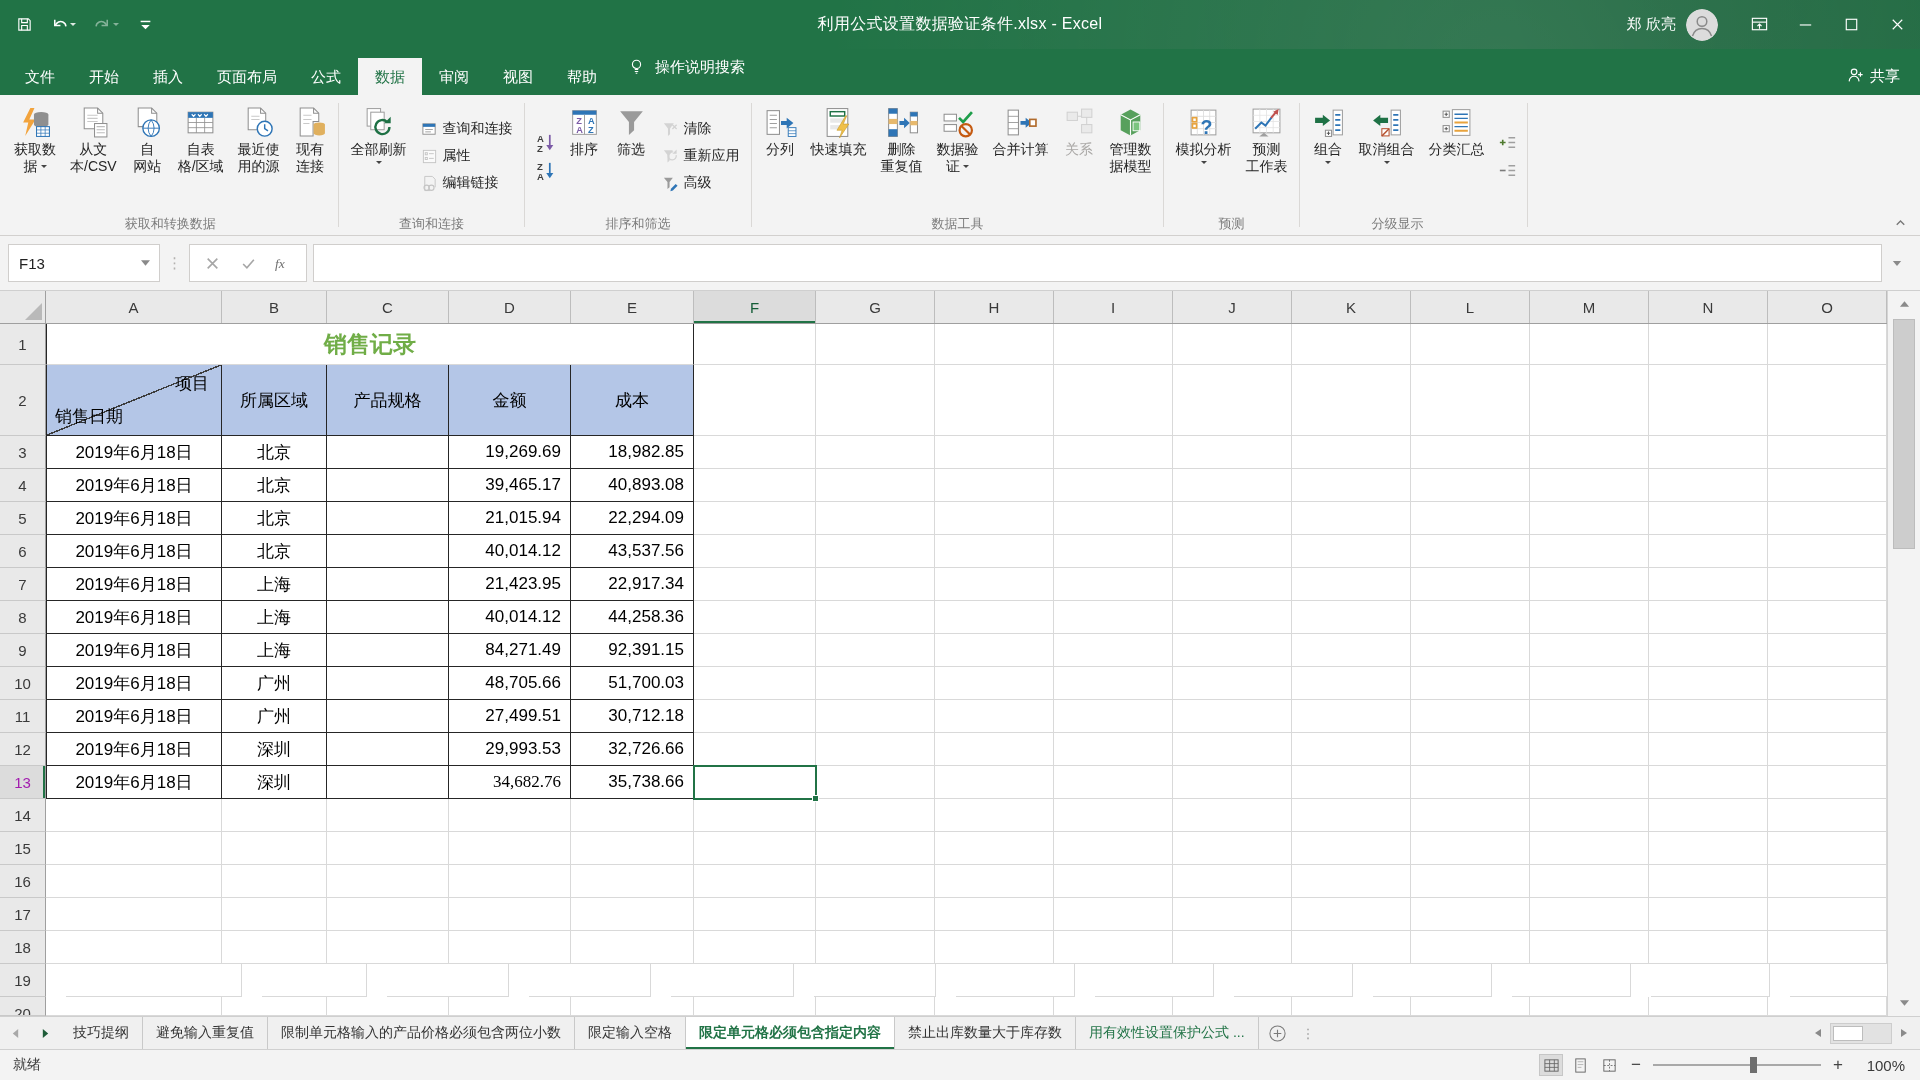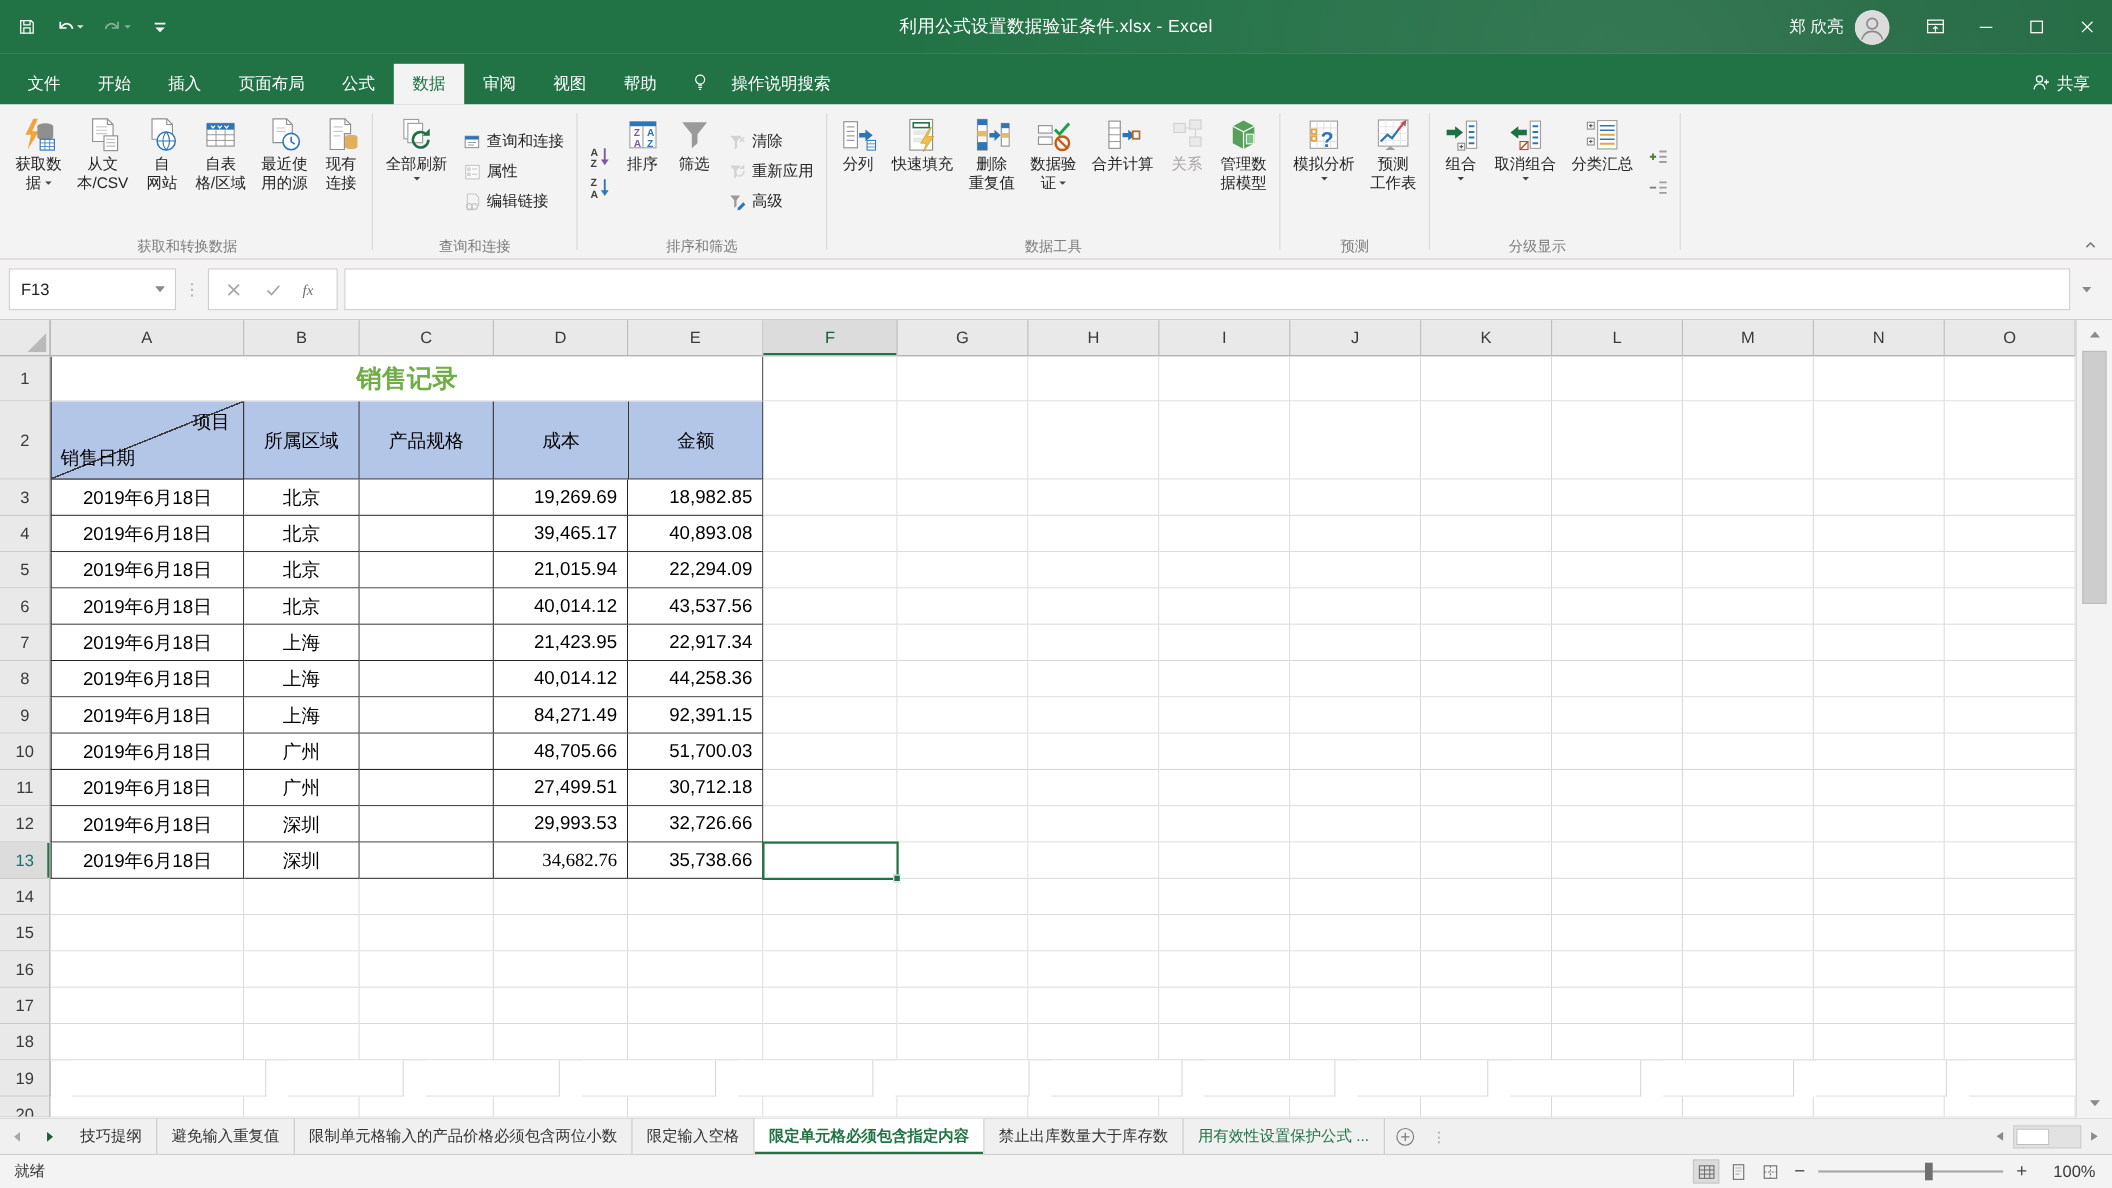--- a/index.html
+++ b/index.html
@@ -23,21 +23,21 @@
   .tb-avatar{width:32px;height:32px;border-radius:50%;overflow:hidden;margin-right:18px;}
   .tb-avatar svg{width:32px;height:32px;display:block;}
   .winbtn{width:46px;height:100%;display:flex;align-items:center;justify-content:center;}
   .winbtn svg{width:19px;height:19px;}
 
   
   .tabrow{height:46px;background:#217346;display:flex;align-items:flex-end;color:#fff;padding-left:8px;}
   .rtabs{display:flex;align-items:flex-end;height:100%;}
   .rtab{height:37px;line-height:37px;padding:0 17px;font-size:15px;cursor:default;white-space:nowrap;text-align:center;}
   .rtab.active{background:#f3f3f3;color:#217346;}
-  .tellme{display:flex;align-items:center;gap:20px;height:37px;padding:0 14px;font-size:15px;}
+  .tellme{display:flex;gap:10px;height:37px;padding:0 14px;font-size:15px;}
   .tellme svg{width:17px;height:17px;}
   .share{margin-left:auto;display:flex;align-items:center;gap:6px;height:37px;padding:0 20px;font-size:15px;}
   .share svg{width:18px;height:18px;}
 
   
   .ribbon{height:141px;background:#f3f3f3;border-bottom:1px solid #d2d0ce;display:flex;position:relative;padding-left:2px;}
   .rgroup{display:flex;flex-direction:column;position:relative;padding:3px 5px 0 5px;}
   .rgroup::after{content:"";position:absolute;right:0;top:8px;bottom:8px;width:1px;background:#dad8d6;}
   .rg-content{flex:1;display:flex;align-items:stretch;}
   .rg-label{height:21px;display:flex;align-items:center;justify-content:center;gap:6px;
@@ -80,21 +80,21 @@
   .corner{width:46px;flex:0 0 46px;border-right:1px solid #9f9f9f;position:relative;}
   .corner::after{content:"";position:absolute;right:3px;bottom:3px;width:0;height:0;
                  border-left:17px solid transparent;border-bottom:17px solid #b9b9b9;}
   .colh{border-right:1px solid #bdbdbd;display:flex;align-items:center;justify-content:center;
         font-size:15px;color:#3a3a3a;flex:0 0 auto;}
   .colh.sel{background:#dcdcdc;box-shadow:inset 0 -2px 0 #217346;color:#135c36;}
   .grid-body{position:absolute;top:33px;left:0;width:1887px;bottom:0;overflow:hidden;}
   .grow{display:flex;}
   .rownum{width:46px;flex:0 0 46px;background:#e9e9e9;border-right:1px solid #9f9f9f;border-bottom:1px solid #c9c9c9;
           display:flex;align-items:center;justify-content:center;font-size:15px;color:#3a3a3a;overflow:hidden;}
-  .rownum.sel{background:#dcdcdc;box-shadow:inset -2px 0 0 #217346;color:#0f766e;}
+  .rownum.sel{background:#dcdcdc;box-shadow:inset -2px 0 0 #217346;color:#a21caf;}
   .cell{border-right:1px solid #d9d9d9;border-bottom:1px solid #d9d9d9;font-size:17px;color:#000;
         display:flex;align-items:center;overflow:hidden;flex:0 0 auto;background:#fff;}
   .c-center{justify-content:center;}
   .c-right{justify-content:flex-end;padding-right:9px;}
   .hdr-fill{background:#b4c6e7;}
   .dark-r{border-right:1px solid #262626;}
   .dark-b{border-bottom:1px solid #262626;}
   .dark-l{border-left:1px solid #262626;}
   .title-cell{font-size:23px;font-weight:bold;color:#70ad47;justify-content:center;}
   .diag{position:relative;
@@ -799,22 +799,22 @@
         <div class="grow" style="height: 71px;">
           <div class="rownum">
             <span>2</span>
           </div>
           <div class="cell hdr-fill diag dark-l dark-r dark-b" style="width: 176px;">
             <span class="dg-top">项目</span>
             <span class="dg-bottom">销售日期</span>
           </div>
           <div class="cell c-center hdr-fill dark-r dark-b" style="width: 105px;">所属区域</div>
           <div class="cell c-center hdr-fill dark-r dark-b" style="width: 122px;">产品规格</div>
+          <div class="cell c-center hdr-fill dark-r dark-b" style="width: 122px;">金额</div>
           <div class="cell c-center hdr-fill dark-r dark-b" style="width: 123px;">成本</div>
-          <div class="cell c-center hdr-fill dark-r dark-b" style="width: 122px;">金额</div>
           <div class="cell" style="width: 122px;"></div>
           <div class="cell" style="width: 119px;"></div>
           <div class="cell" style="width: 119px;"></div>
           <div class="cell" style="width: 119px;"></div>
           <div class="cell" style="width: 119px;"></div>
           <div class="cell" style="width: 119px;"></div>
           <div class="cell" style="width: 119px;"></div>
           <div class="cell" style="width: 119px;"></div>
           <div class="cell" style="width: 119px;"></div>
           <div class="cell" style="width: 119px;"></div>

